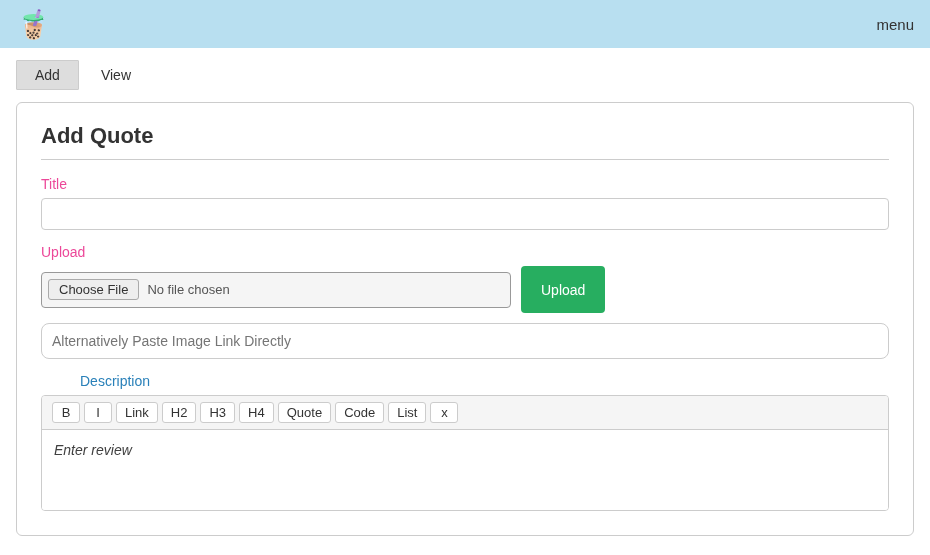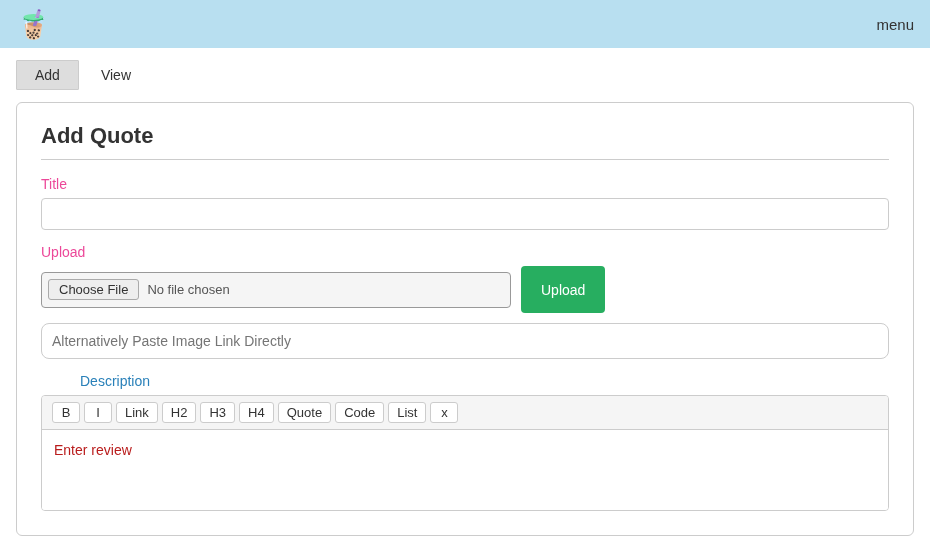--- a/index.html
+++ b/index.html
@@ -238,15 +238,15 @@
         <button class="toolbar-btn">I</button>
         <button class="toolbar-btn">Link</button>
         <button class="toolbar-btn">H2</button>
         <button class="toolbar-btn">H3</button>
         <button class="toolbar-btn">H4</button>
         <button class="toolbar-btn">Quote</button>
         <button class="toolbar-btn">Code</button>
         <button class="toolbar-btn">List</button>
         <button class="toolbar-btn">x</button>
       </div>
-    <div class="editor-area" contenteditable="true" id="editor-placeholder" style="color: #b91c1c;">Enter review</div>
+    <div class="editor-area" contenteditable="true" id="editor-placeholder" style="color: #404040; font-style: italic;">Enter review</div>
   </div>
 </div>
 
 </body></html>

